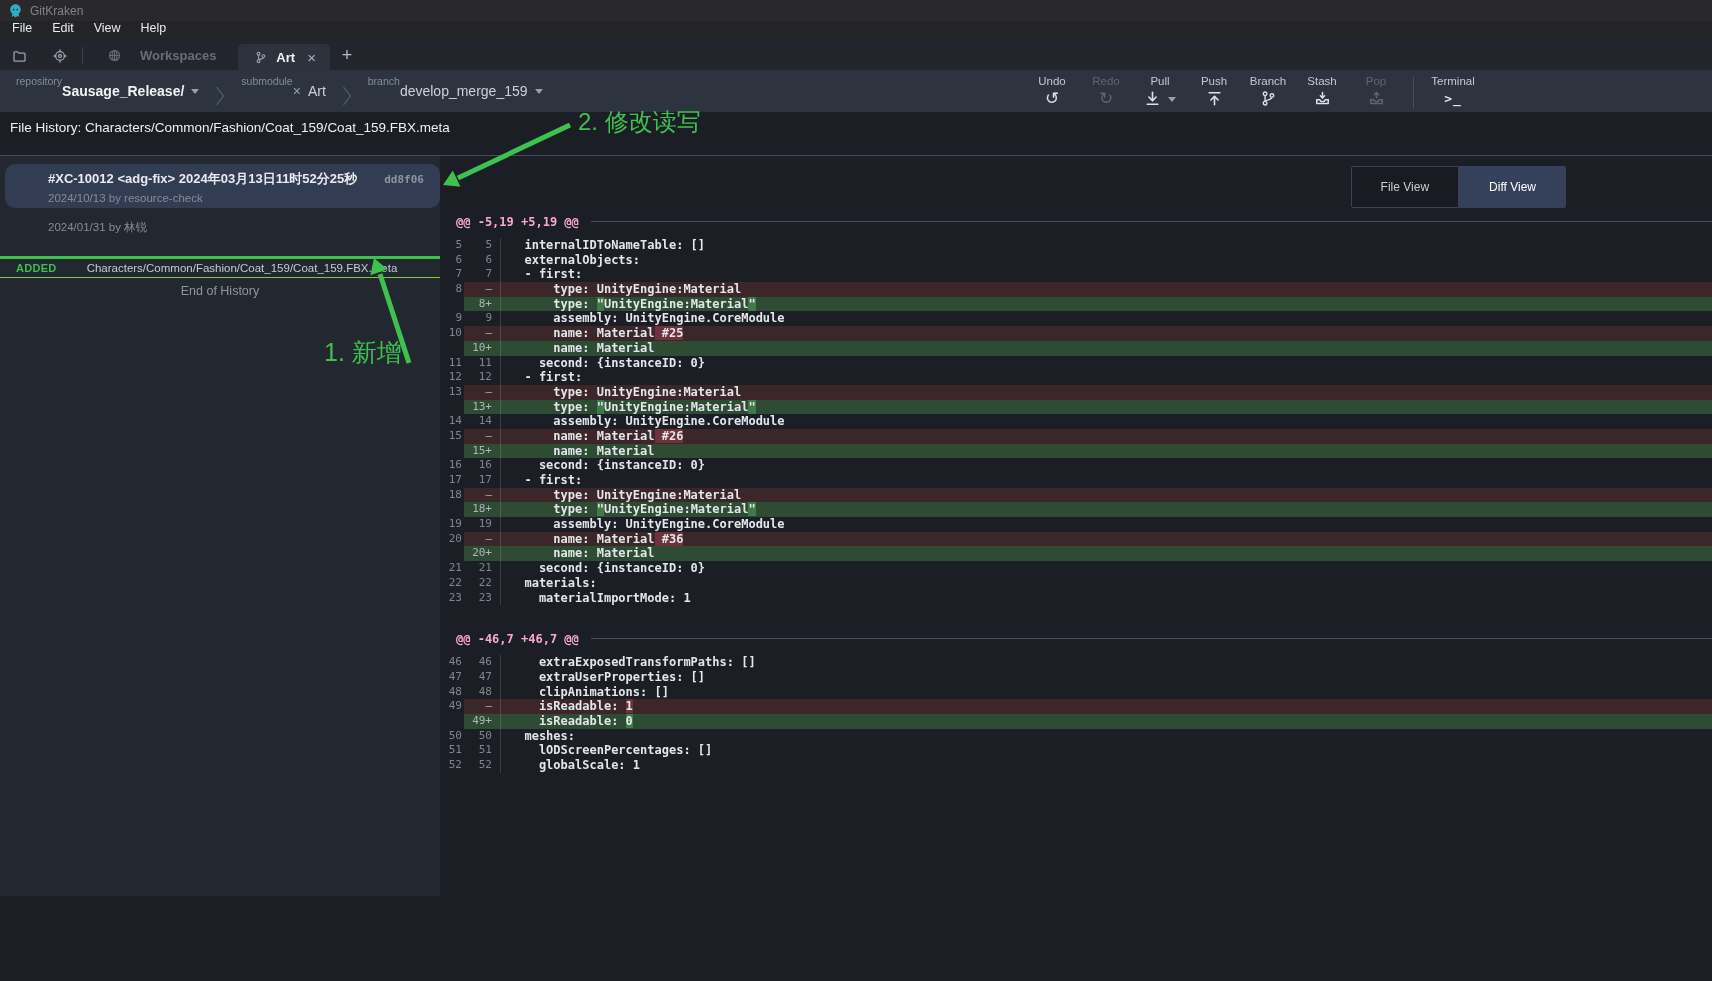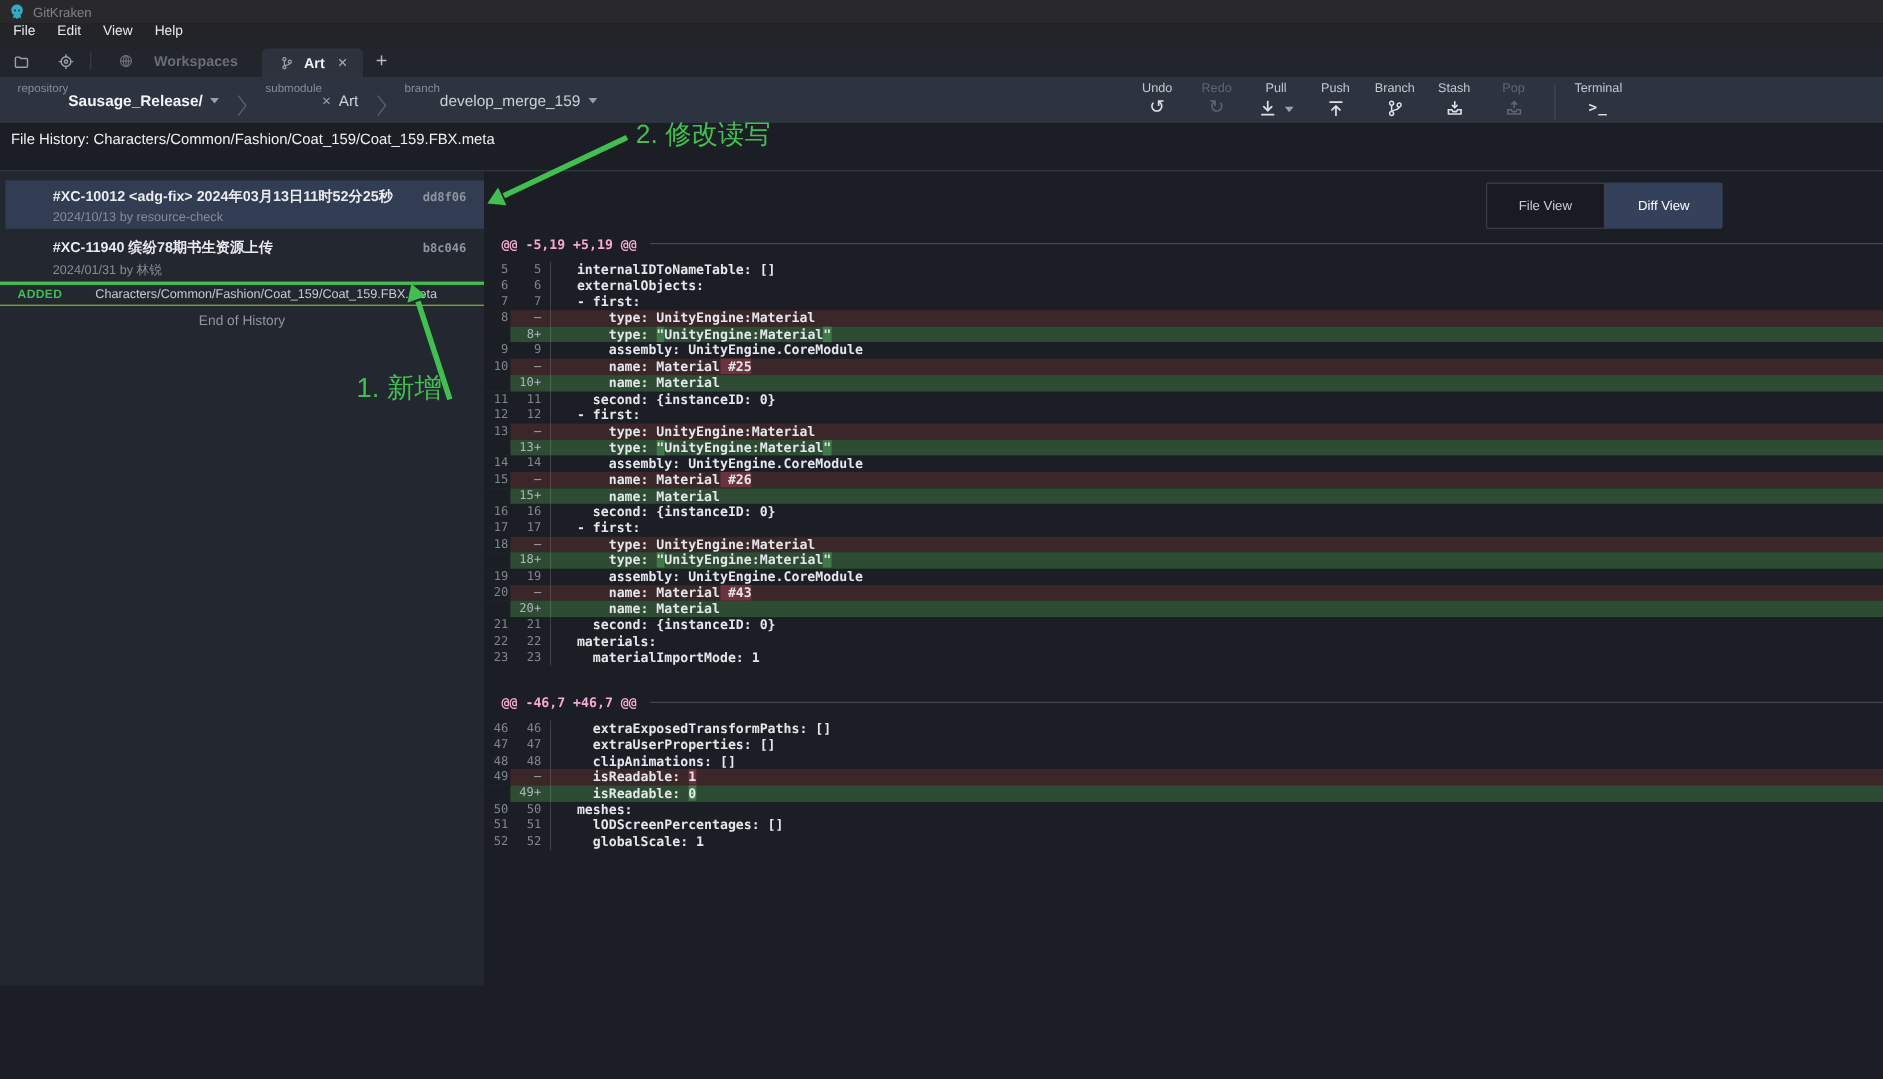--- a/index.html
+++ b/index.html
@@ -49,21 +49,21 @@
   .pullwrap{display:flex;align-items:flex-start;gap:7px;}
   .pullwrap .caret{margin-top:2px;}
 
   
   .history-header{height:44px;background:#1b1e24;border-bottom:1px solid #484c54;padding:6px 0 0 10px;box-sizing:border-box;}
   .history-header span{font-size:13.5px;color:#eef0f2;}
 
   
   .main{display:flex;height:778px;background:#1b1e24;}
   .left-panel{width:440px;flex:none;height:740px;background:#23272f;box-sizing:border-box;}
-  .commit{height:44px;margin:0 0 2px 5px;padding:6px 16px 0 43px;box-sizing:border-box;}
+  .commit{height:44px;margin:0 0 2px 5px;padding:6px 16px 0 43px;box-sizing:border-box;border-radius:10px;}
   .commit:first-child{margin-top:8px;}
   .commit.selected{background:#323d53;}
   .c-top{display:flex;align-items:baseline;}
   .c-title{font-size:13px;font-weight:600;color:#e9ebef;white-space:nowrap;overflow:hidden;}
   .c-hash{margin-left:auto;padding-left:10px;font-family:"DejaVu Sans Mono",monospace;font-size:11px;font-weight:700;color:#8e94a0;}
   .c-meta{font-size:11.5px;color:#868c98;margin-top:4px;}
   .green-underline{height:2.5px;background:#3ec14e;}
   .file-entry{height:18px;display:flex;align-items:center;border-bottom:1px solid #84cc16;padding-left:16px;}
   .fe-status{font-size:11px;font-weight:700;color:#3fbf50;letter-spacing:.3px;}
   .fe-path{font-size:11.5px;color:#c6cad1;margin-left:30px;}
@@ -288,24 +288,20 @@
     <div class="left-panel">
       <div id="commit-list">
           <div class="commit selected">
             <div class="c-top">
               <span class="c-title">#XC-10012 &lt;adg-fix&gt; 2024年03月13日11时52分25秒</span>
               <span class="c-hash">dd8f06</span>
             </div>
             <div class="c-meta">2024/10/13 by resource-check</div>
           </div>
           <div class="commit">
-            <div class="c-top">
-              <span class="c-title">#XC-11940 缤纷78期书生资源上传</span>
-              <span class="c-hash">b8c046</span>
-            </div>
             <div class="c-meta">2024/01/31 by 林锐</div>
           </div>
         </div>
       <div class="green-underline annot-bg" style="background: rgb(62, 193, 78);"></div>
       <div class="file-entry">
         <span class="fe-status">ADDED</span>
         <span class="fe-path">Characters/Common/Fashion/Coat_159/Coat_159.FBX.meta</span>
       </div>
       <div class="eoh">End of History</div>
     </div>
@@ -438,21 +434,21 @@
               <div class="diff-line">
                 <span class="ln old">19</span>
                 <span class="ln new">19</span>
                 <span class="gsep"></span>
                 <span class="code"><span>      assembly: UnityEngine.CoreModule</span></span>
               </div>
               <div class="diff-line del">
                 <span class="ln old">20</span>
                 <span class="ln new">—</span>
                 <span class="gsep"></span>
-                <span class="code"><span>      name: Material</span><span class="hl"> #43</span></span>
+                <span class="code"><span>      name: Material</span><span class="hl"> #36</span></span>
               </div>
               <div class="diff-line add">
                 <span class="ln old"></span>
                 <span class="ln new">20+</span>
                 <span class="gsep"></span>
                 <span class="code"><span>      name: Material</span></span>
               </div>
               <div class="diff-line">
                 <span class="ln old">21</span>
                 <span class="ln new">21</span>

